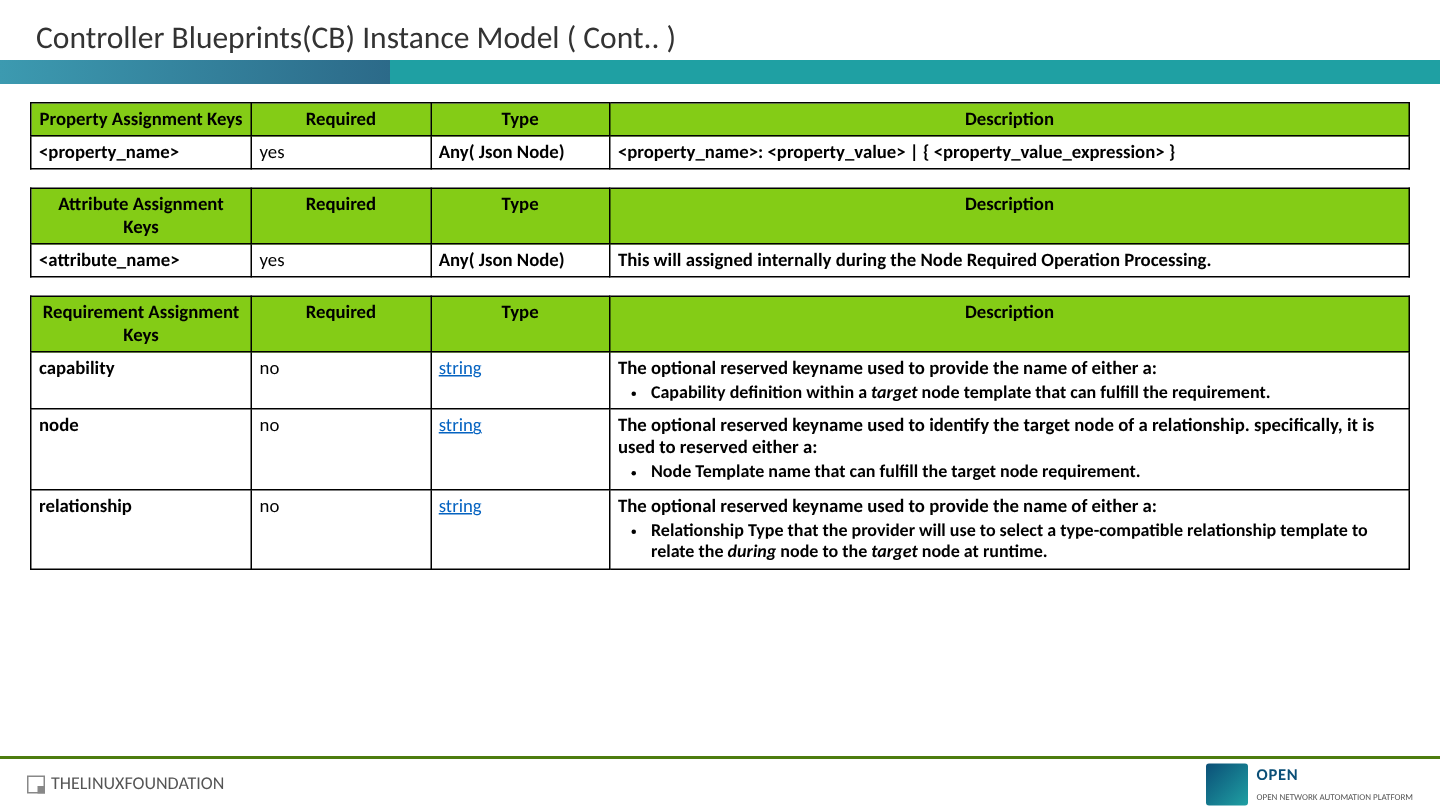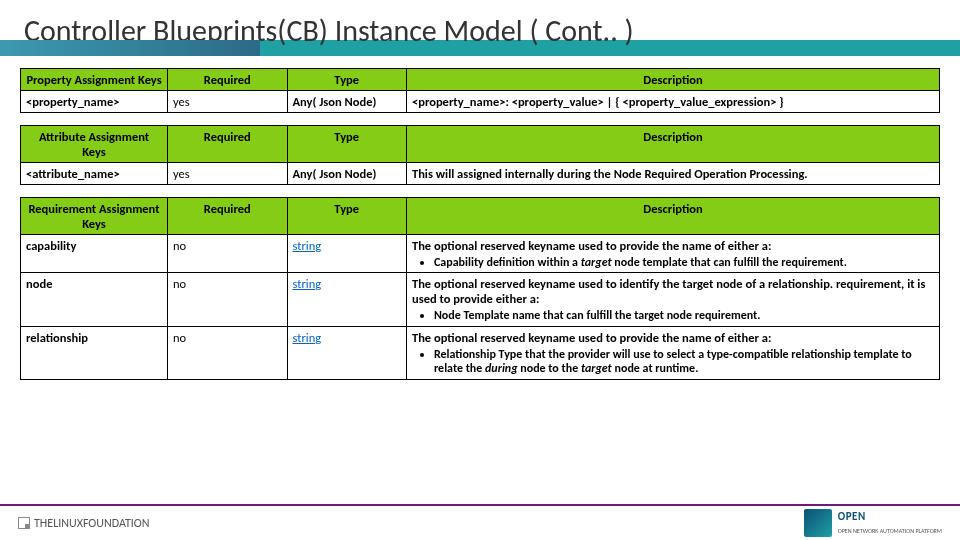--- a/index.html
+++ b/index.html
@@ -10,34 +10,34 @@
     padding: 12px 24px 0 24px;
     border-bottom: 16px solid #1fa0a3;
     position: relative;
   }
   .title-bar::after {
     content: "";
     position: absolute;
     left: 0; bottom: -16px; width: 260px; height: 16px;
     background: linear-gradient(90deg, #3c9ab0 0%, #2c6a89 100%);
   }
-  .title-text { font-size: 30px; color: #333; font-weight: 400; }
+  .title-text { font-size: 21px; color: #333; font-weight: 400; }
   .content { padding: 12px 20px 0 20px; flex: 1; }
   table { width: 100%; border-collapse: collapse; table-layout: fixed; margin-bottom: 12px; }
   th, td { border: 1px solid #000; vertical-align: top; padding: 3px 5px; font-size: 12.5px; line-height: 1.2; }
   th { background: #84cc16; font-weight: 700; text-align: center; }
   col.c1 { width: 16%; }
   col.c2 { width: 13%; }
   col.c3 { width: 13%; }
   col.c4 { width: 58%; }
   .link { color: #0563c1; text-decoration: underline; font-weight: 400; margin-top: 16px; }
   ul.desc { margin: 2px 0 0 22px; font-size: 12px; }
   .footer {
     height: 36px;
-    border-top: 2px solid #701a75;
+    border-top: 2px solid #4d7c0f;
     display: flex;
     justify-content: space-between;
     align-items: center;
     padding: 0 18px;
   }
   .lf-logo { display: flex; align-items: center; font-size: 12px; color: #555; }
   .lf-square { width: 12px; height: 12px; background: #fff; border: 1px solid #888; display: inline-block; margin-right: 4px; position: relative; }
   .lf-square::after { content:""; position:absolute; right:-1px; bottom:-1px; width:5px; height:5px; background:#888; }
   .onap-logo { display: flex; align-items: center; font-size: 11px; }
   .onap-square { width: 28px; height: 28px; background: linear-gradient(135deg,#0b4f77,#1fa0a3); margin-right: 6px; border-radius: 2px; position:relative; }
@@ -124,21 +124,21 @@
           <ul class="desc">
                 <li><b>Capability definition within a <i>target</i> node template that can fulfill the requirement.</b></li>
               </ul>
         </td>
       </tr>
       <tr>
         <td><b>node</b></td>
         <td>no</td>
         <td><span class="link">string</span></td>
         <td>
-          <b>The optional reserved keyname used to identify the target node of a relationship. requirement, it is used to provide either a:</b>
+          <b>The optional reserved keyname used to identify the target node of a relationship. specifically, it is used to reserved either a:</b>
           <ul class="desc">
                 <li><b>Node Template name that can fulfill the target node requirement.</b></li>
               </ul>
         </td>
       </tr>
       <tr>
         <td><b>relationship</b></td>
         <td>no</td>
         <td><span class="link">string</span></td>
         <td>

